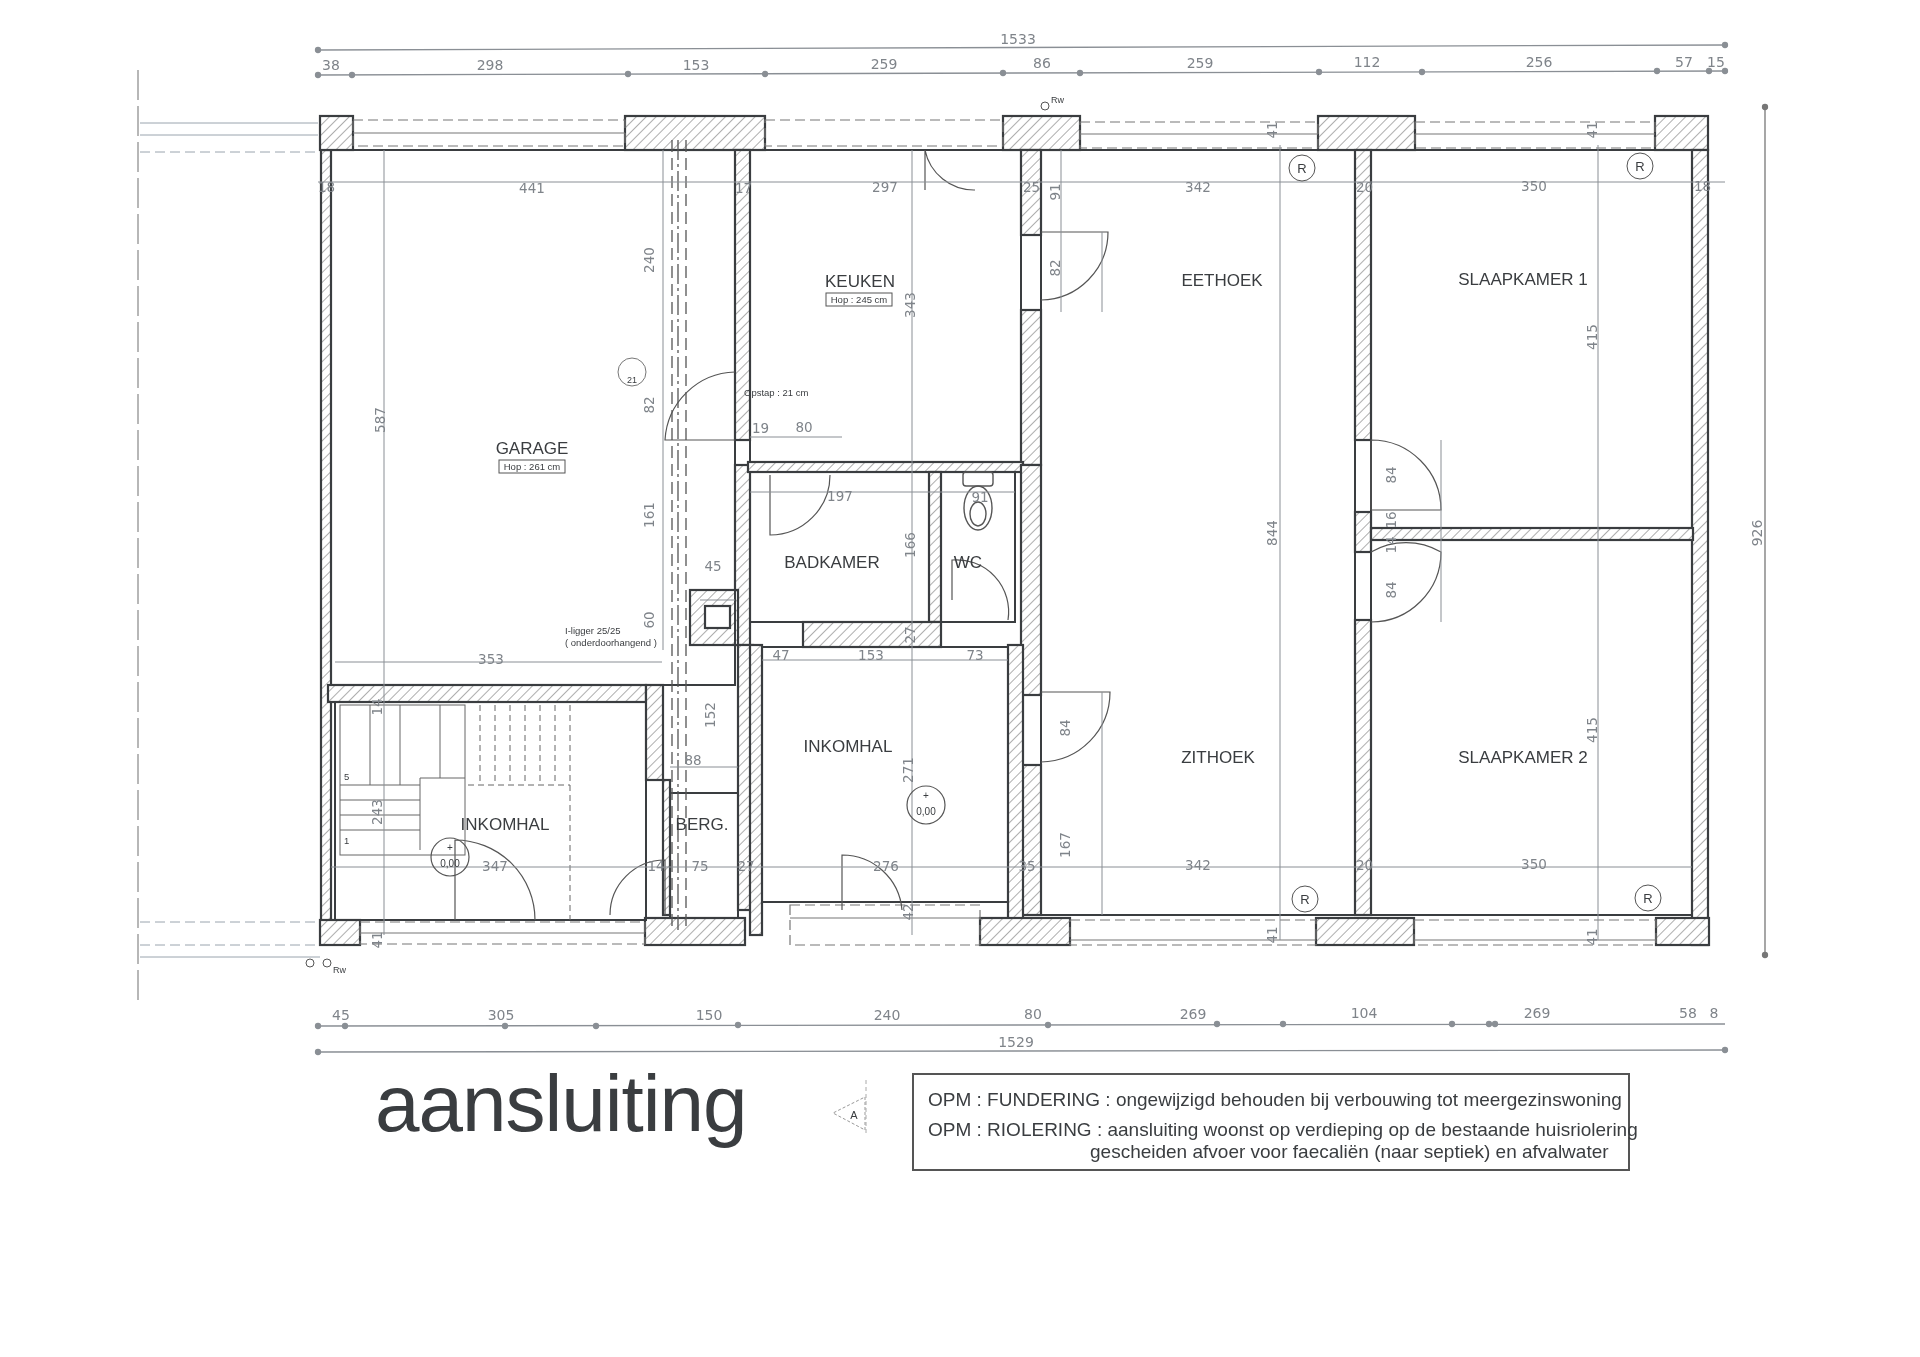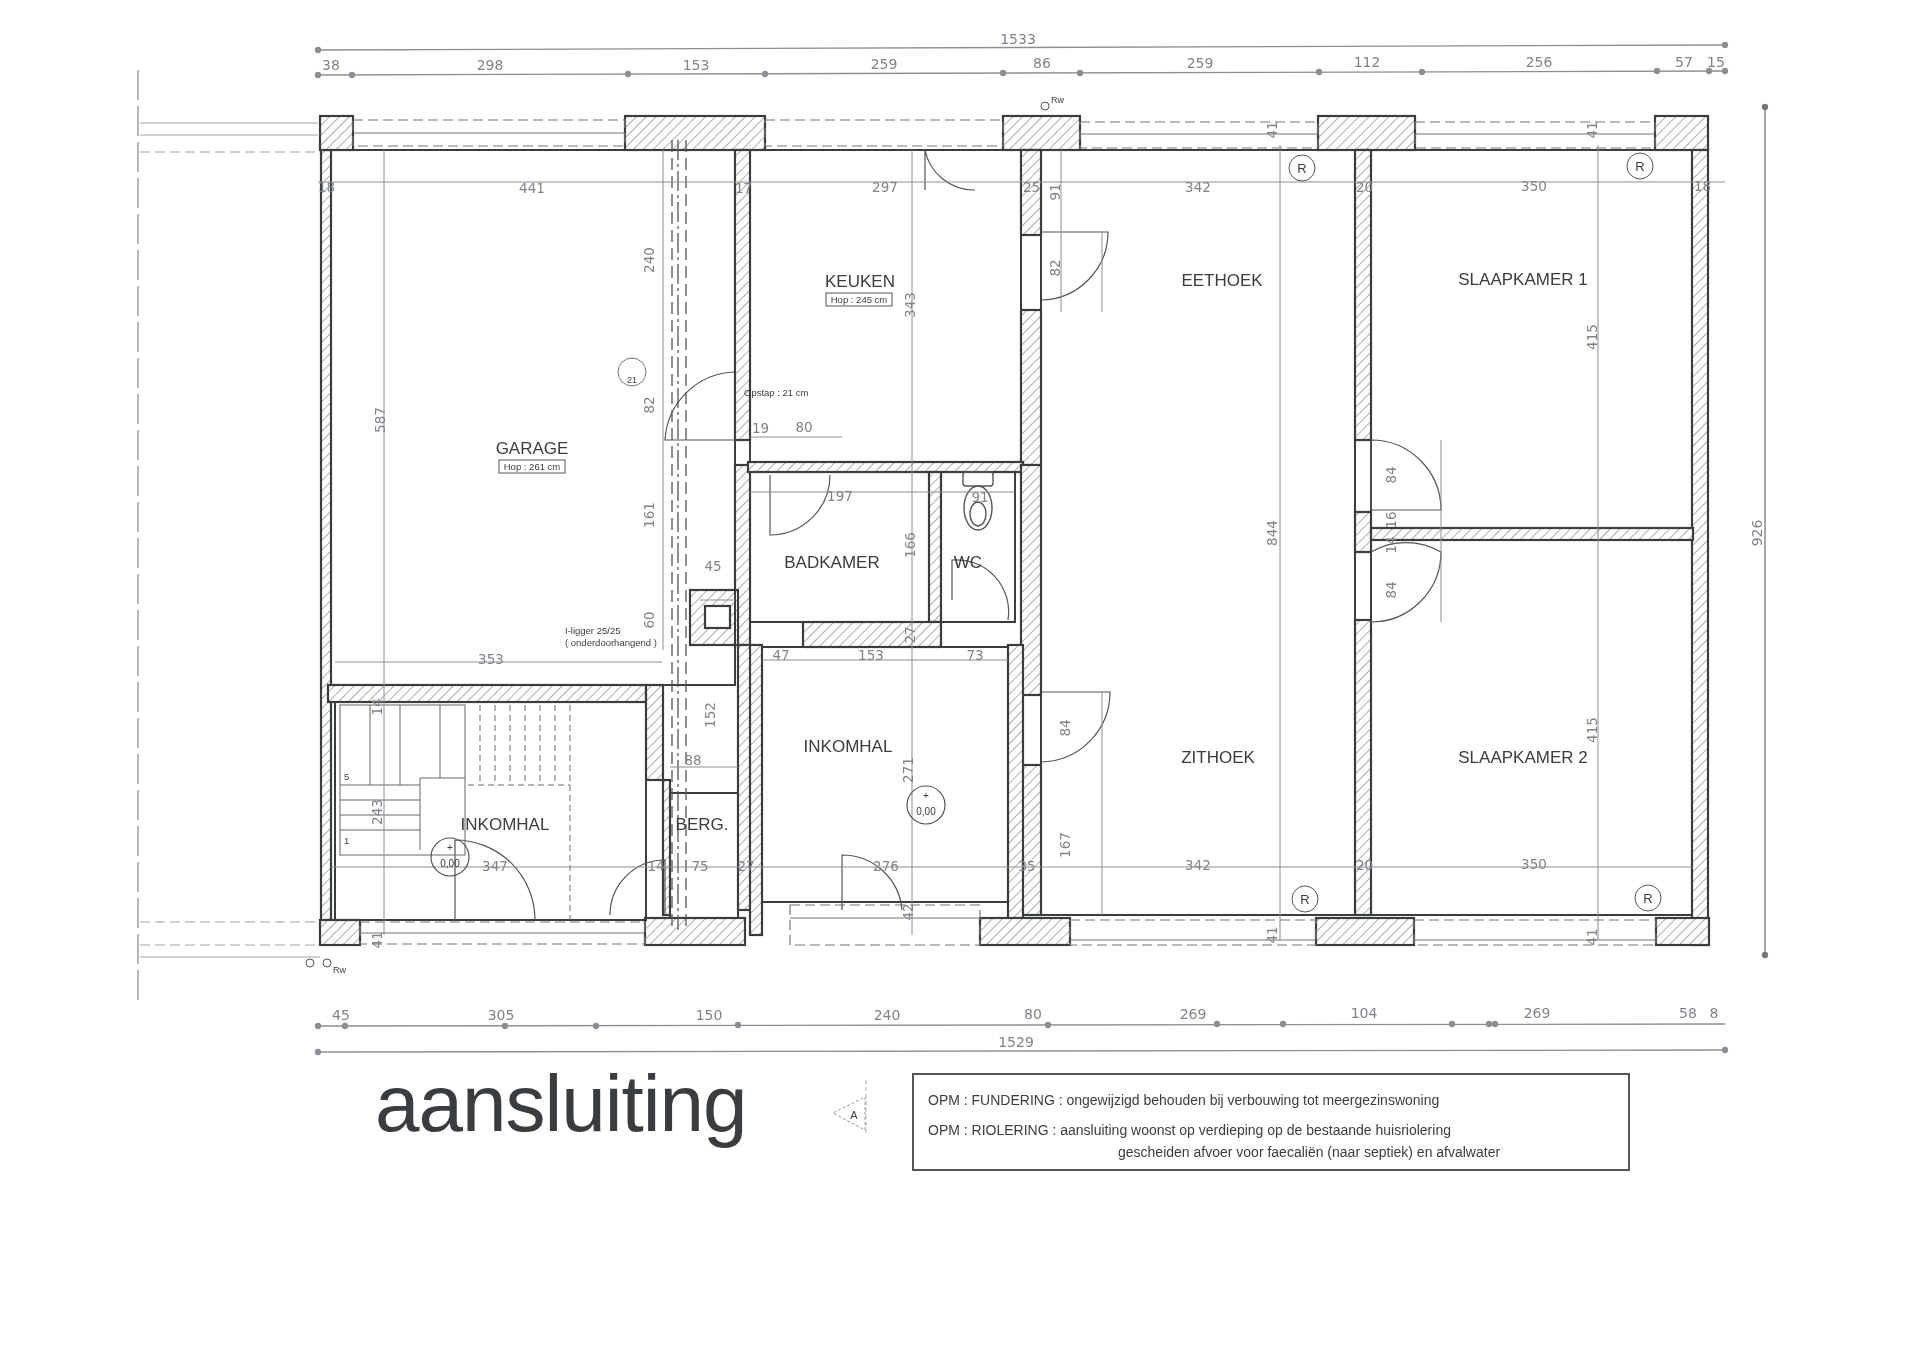--- a/index.html
+++ b/index.html
@@ -1,20 +1,20 @@
 <!DOCTYPE html>
 <html><head>
 <meta charset="utf-8">
 <style>
   html,body{margin:0;padding:0;background:#ffffff;}
   body{width:1920px;height:1357px;position:relative;overflow:hidden;font-family:"Liberation Sans",sans-serif;color:#3a3d40;}
   #plan{position:absolute;left:0;top:0;width:1920px;height:1357px;}
   .dim text{font-family:"DejaVu Sans",sans-serif;}
   .title{position:absolute;left:375px;top:1058px;font-size:80px;color:#3a3d40;letter-spacing:-1px;font-family:"Liberation Sans",sans-serif;}
-  .notes{position:absolute;left:912px;top:1073px;width:718px;height:98px;border:2px solid #555;box-sizing:border-box;font-size:14px;color:#3a3d40;line-height:26px;}
+  .notes{position:absolute;left:912px;top:1073px;width:718px;height:98px;border:2px solid #555;box-sizing:border-box;font-size:19px;color:#3a3d40;line-height:26px;}
   .notes .row{position:absolute;white-space:nowrap;}
 </style>
 </head>
 <body>
 
 <svg id="plan" width="1920" height="1357" viewBox="0 0 1920 1357" xmlns="http://www.w3.org/2000/svg">
   <defs>
     <pattern id="hatch" patternUnits="userSpaceOnUse" width="7" height="7" patternTransform="rotate(45)">
       <rect width="7" height="7" fill="#ffffff"></rect>
       <line x1="0" y1="0" x2="0" y2="7" stroke="#777" stroke-width="1.2"></line>
@@ -395,16 +395,16 @@
 
 <div class="notes">
   <div class="row" style="left:14px;top:12px;">
     <span>OPM : FUNDERING :</span>
     <span>ongewijzigd behouden bij verbouwing tot meergezinswoning</span>
   </div>
   <div class="row" style="left:14px;top:42px;">
     <span>OPM : RIOLERING :</span>
     <span>aansluiting woonst op verdieping op de bestaande huisriolering</span>
   </div>
-  <div class="row" style="left:204px;top:64px;">
+  <div class="row" style="left:176px;top:64px;">
     <span>gescheiden afvoer voor faecaliën (naar septiek) en afvalwater</span>
   </div>
 </div>
 
 </body></html>

